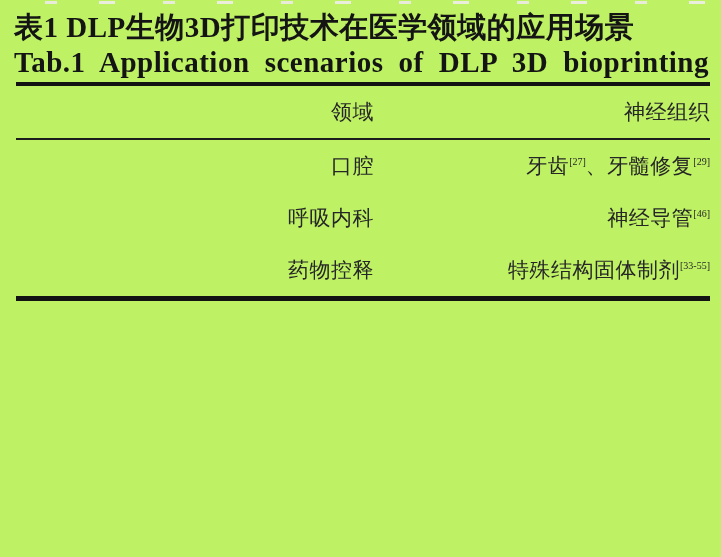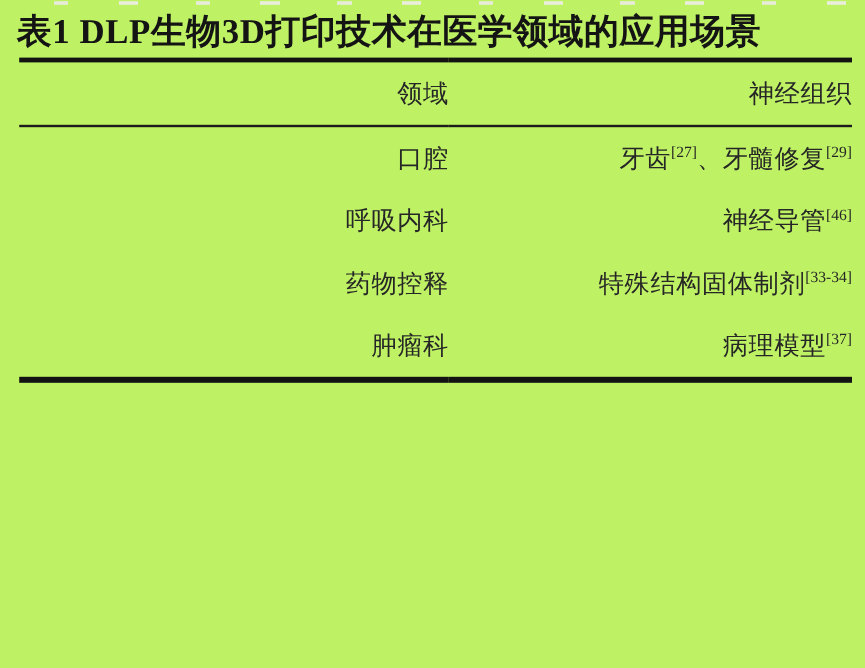--- a/index.html
+++ b/index.html
@@ -60,34 +60,35 @@
     text-align: right;
     vertical-align: middle;
     font-weight: normal;
     font-size: 21px;
     color: #262626;
     letter-spacing: 0.5px;
   }
   .col-field { width: 51.6%; }
   .col-scenario { width: 48.4%; }
   sup.ref {
-    font-size: 13px;
+    font-size: 10px;
     line-height: 0;
     vertical-align: 8px;
     letter-spacing: 0;
   }
 </style>
 </head>
 <body>
 
 <div class="page">
   <div class="top-artifacts"></div>
 
   <div class="title-zh">表1 DLP生物3D打印技术在医学领域的应用场景</div>
 
+  <div class="title-en line-justify">Tab.1 Application scenarios of DLP 3D bioprinting</div>
 
 
   <table class="data-table">
     <thead>
       <tr>
         <th class="col-field">领域</th>
         <th class="col-scenario">神经组织</th>
       </tr>
     </thead>
     <tbody id="table-body">
@@ -97,24 +98,20 @@
   </tr>
 
 
   <tr>
     <td class="cell-field">呼吸内科</td>
     <td class="cell-scenario">神经导管<sup class="ref">[46]</sup></td>
   </tr>
 
   <tr>
     <td class="cell-field">药物控释</td>
-    <td class="cell-scenario">特殊结构固体制剂<sup class="ref">[33-34]</sup></td>
+    <td class="cell-scenario">特殊结构固体制剂<sup class="ref">[33-55]</sup></td>
   </tr>
 
 
 
-  <tr>
-    <td class="cell-field">肿瘤科</td>
-    <td class="cell-scenario">病理模型<sup class="ref">[37]</sup></td>
-  </tr>
 </tbody>
   </table>
 </div>
 
 </body></html>

